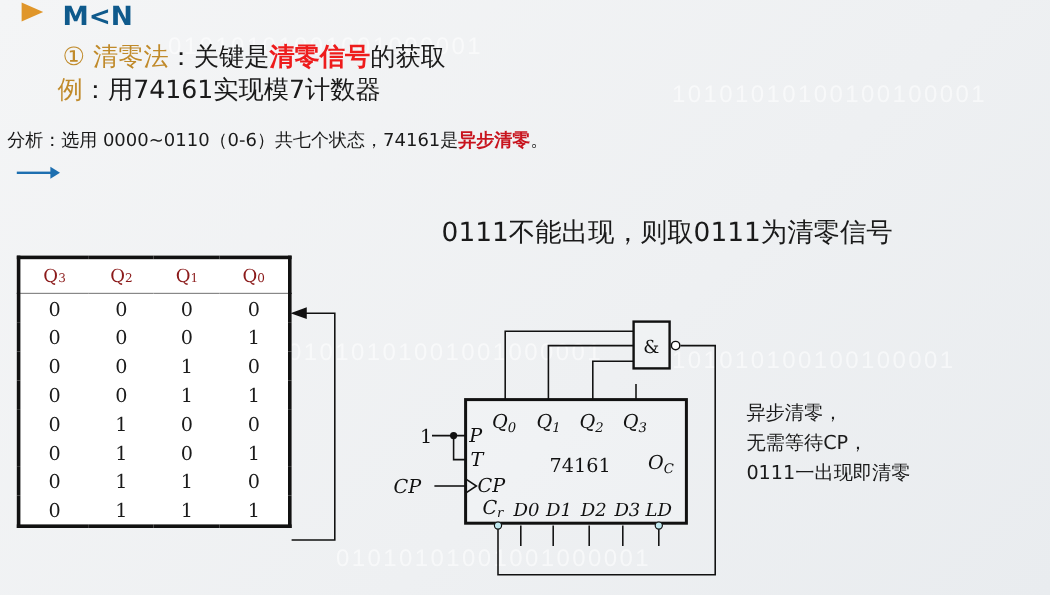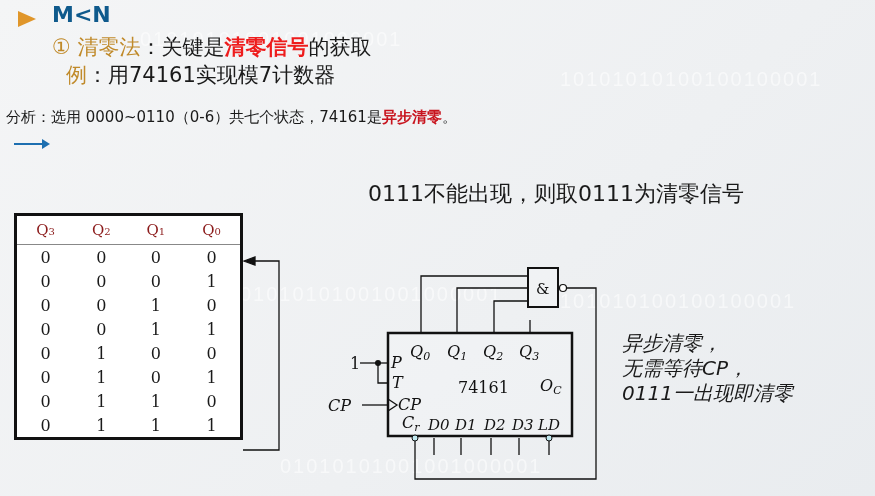--- a/index.html
+++ b/index.html
@@ -4,33 +4,33 @@
 <style>
   html, body { margin:0; padding:0; }
   body {
     width:875px; height:496px; overflow:hidden; position:relative;
     background: linear-gradient(135deg, #f4f5f6 0%, #eef0f2 60%, #e9ecef 100%);
     font-family: "DejaVu Sans", "Liberation Sans", sans-serif;
     color:#1a1a1a;
   }
   .bgbits { position:absolute; color:rgba(255,255,255,0.55); font-family:"Liberation Sans", sans-serif; font-size:20px; letter-spacing:2px; white-space:nowrap; }
   .abs { position:absolute; white-space:nowrap; }
-  .heading { left:18px; top:2px; font-size:22px; font-weight:bold; color:#0f5a8c; display:flex; align-items:flex-end; }
+  .heading { left:18px; top:2px; font-size:22px; font-weight:bold; color:#0f5a8c; display:flex; align-items:flex-start; }
   .heading .arrow { width:0; height:0; border-top:8px solid transparent; border-bottom:8px solid transparent; border-left:18px solid #e0962a; margin-right:16px; position:relative; }
   .l1 { left:52px; top:33px; font-size:21px; }
-  .l2 { left:66px; top:61px; font-size:21px;text-align:center; }
+  .l2 { left:48px; top:61px; font-size:21px;text-align:center; }
   .gold { color:#c08a2a; }
   .red { color:#ee1c1c;font-weight:bold; }
   .darkred { color:#c8141e; font-weight:bold; }
   .l3 { left:6px; top:108px; font-size:15px; }
   .l4 { left:6px; top:143px; font-size:22px; display:flex; align-items:center; }
   .l4 .ar { display:inline-block; width:30px; height:2px; background:#1d6fb0; margin:0 6px 0 8px; position:relative; }
   .l4 .ar::after { content:""; position:absolute; right:-6px; top:-4px; border-top:5px solid transparent; border-bottom:5px solid transparent; border-left:8px solid #1d6fb0; }
   .l5 { left:368px; top:179px; font-size:22px; }
-  .side { left:622px; top:331px; font-size:20px; line-height:25px;font-style:italic; }
+  .side { left:622px; top:331px; font-size:16px; line-height:25px; }
   table.tt { position:absolute; left:14px; top:213px; width:229px; border:3px solid #111; border-collapse:collapse; background:#fff; font-family:"DejaVu Serif", "Liberation Serif", serif; }
   table.tt th { color:#8b1a1a; font-weight:normal; font-size:15px; height:26px; border-bottom:1px solid #888; }
   table.tt th sub { font-size:10px; vertical-align:baseline; }
   table.tt td { text-align:center; font-size:16px; height:24px; padding:0; }
   svg.circ { position:absolute; left:0; top:0; }
 </style>
 </head>
 <body>
 
 <div class="bgbits" style="left:140px;top:28px;">01010101001001000001</div>

